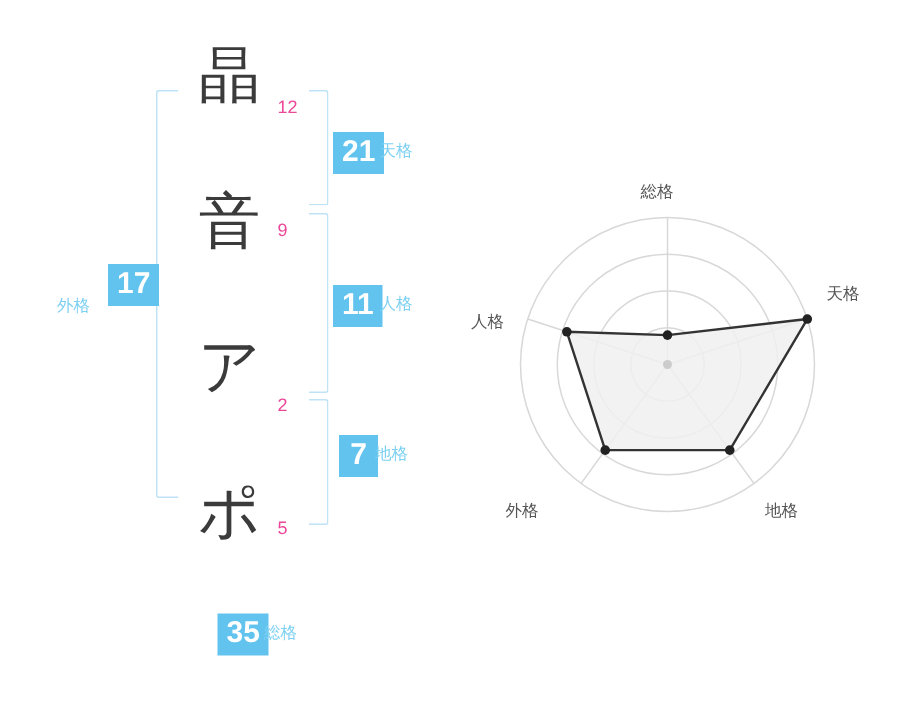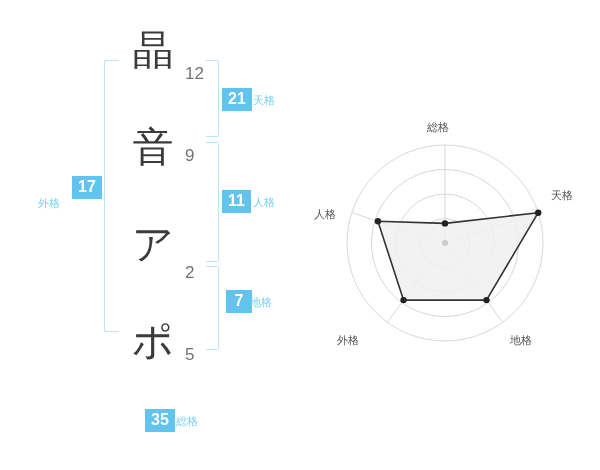--- a/index.html
+++ b/index.html
@@ -46,41 +46,41 @@
     line-height: 1;
     color: #3b3b3b;
     height: 48px;
     display: flex;
     align-items: center;
     justify-content: center;
   }
 
   .stroke-num {
     position: absolute;
-    font-size: 17px;
-    color: #737373;
+    font-size: 12px;
+    color: #ec4899;
     font-family: "Liberation Sans", sans-serif;
   }
 
   
   .bracket {
     position: absolute;
     border: 1px solid #bfe2f5;
     border-left: none;
   }
   .bracket.left-b {
     border: 1px solid #bfe2f5;
     border-right: none;
   }
 
   .badge {
     position: absolute;
     background: #62c3ef;
     color: #ffffff;
-    font-size: 16px;
+    font-size: 20px;
     font-weight: bold;
     padding: 2px 6px 3px 6px;
     line-height: 1.15;
     text-align: center;
     min-width: 14px;
   }
   .badge-label {
     position: absolute;
     font-size: 11px;
     color: #7dd0f2;

